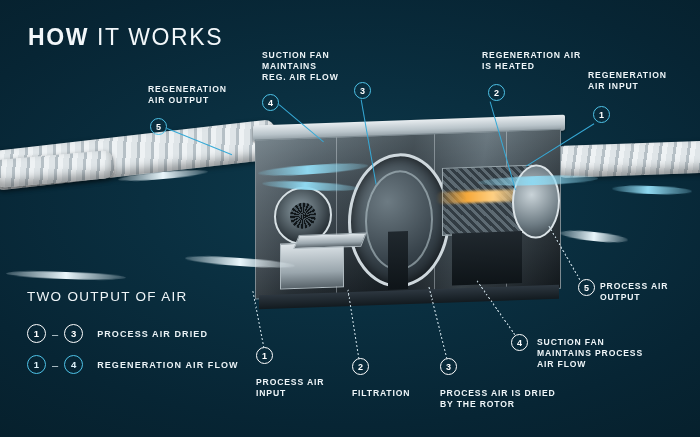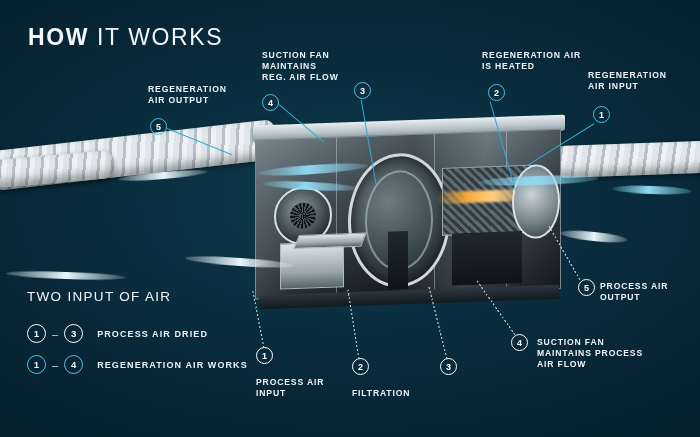--- a/index.html
+++ b/index.html
@@ -184,33 +184,35 @@
 
   <div class="callout" style="left:256px;top:377px;">PROCESS AIR
 INPUT</div>
   <div class="badge w" style="left:256px;top:347px;">1</div>
   <div class="leader w" style="left:264px;top:347px;width:58px;transform:rotate(-101deg);"></div>
 
   <div class="callout" style="left:352px;top:388px;">FILTRATION</div>
   <div class="badge w" style="left:352px;top:358px;">2</div>
   <div class="leader w" style="left:359px;top:358px;width:70px;transform:rotate(-99deg);"></div>
 
+  <div class="callout" style="left:440px;top:388px;">PROCESS AIR IS DRIED
+BY THE ROTOR</div>
   <div class="badge w" style="left:440px;top:358px;">3</div>
   <div class="leader w" style="left:447px;top:358px;width:74px;transform:rotate(-104deg);"></div>
 
-  <div class="legend-title">TWO INPUT OF AIR</div>
+  <div class="legend-title">TWO OUTPUT OF AIR</div>
 
   <div class="legend-row" style="left:27px;top:324px;">
     <div class="legend-badge w">1</div>
     <div class="dash">–</div>
     <div class="legend-badge w">3</div>
     <div class="lbl">PROCESS AIR DRIED</div>
   </div>
 
   <div class="legend-row" style="left:27px;top:355px;">
     <div class="legend-badge c">1</div>
     <div class="dash">–</div>
     <div class="legend-badge c">4</div>
-    <div class="lbl">REGENERATION AIR WORKS</div>
+    <div class="lbl">REGENERATION AIR FLOW</div>
   </div>
 
 
 </div>
 
 </body></html>

